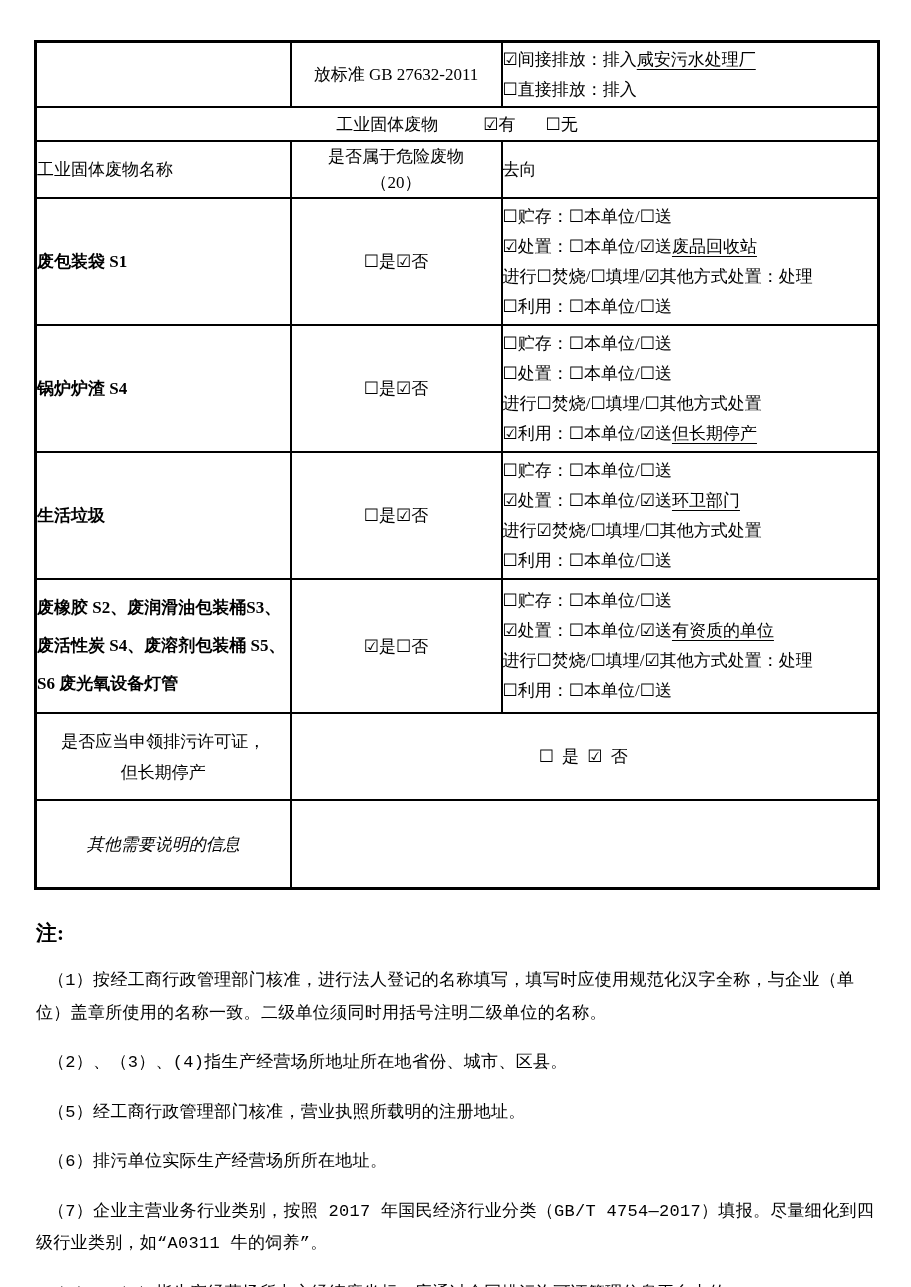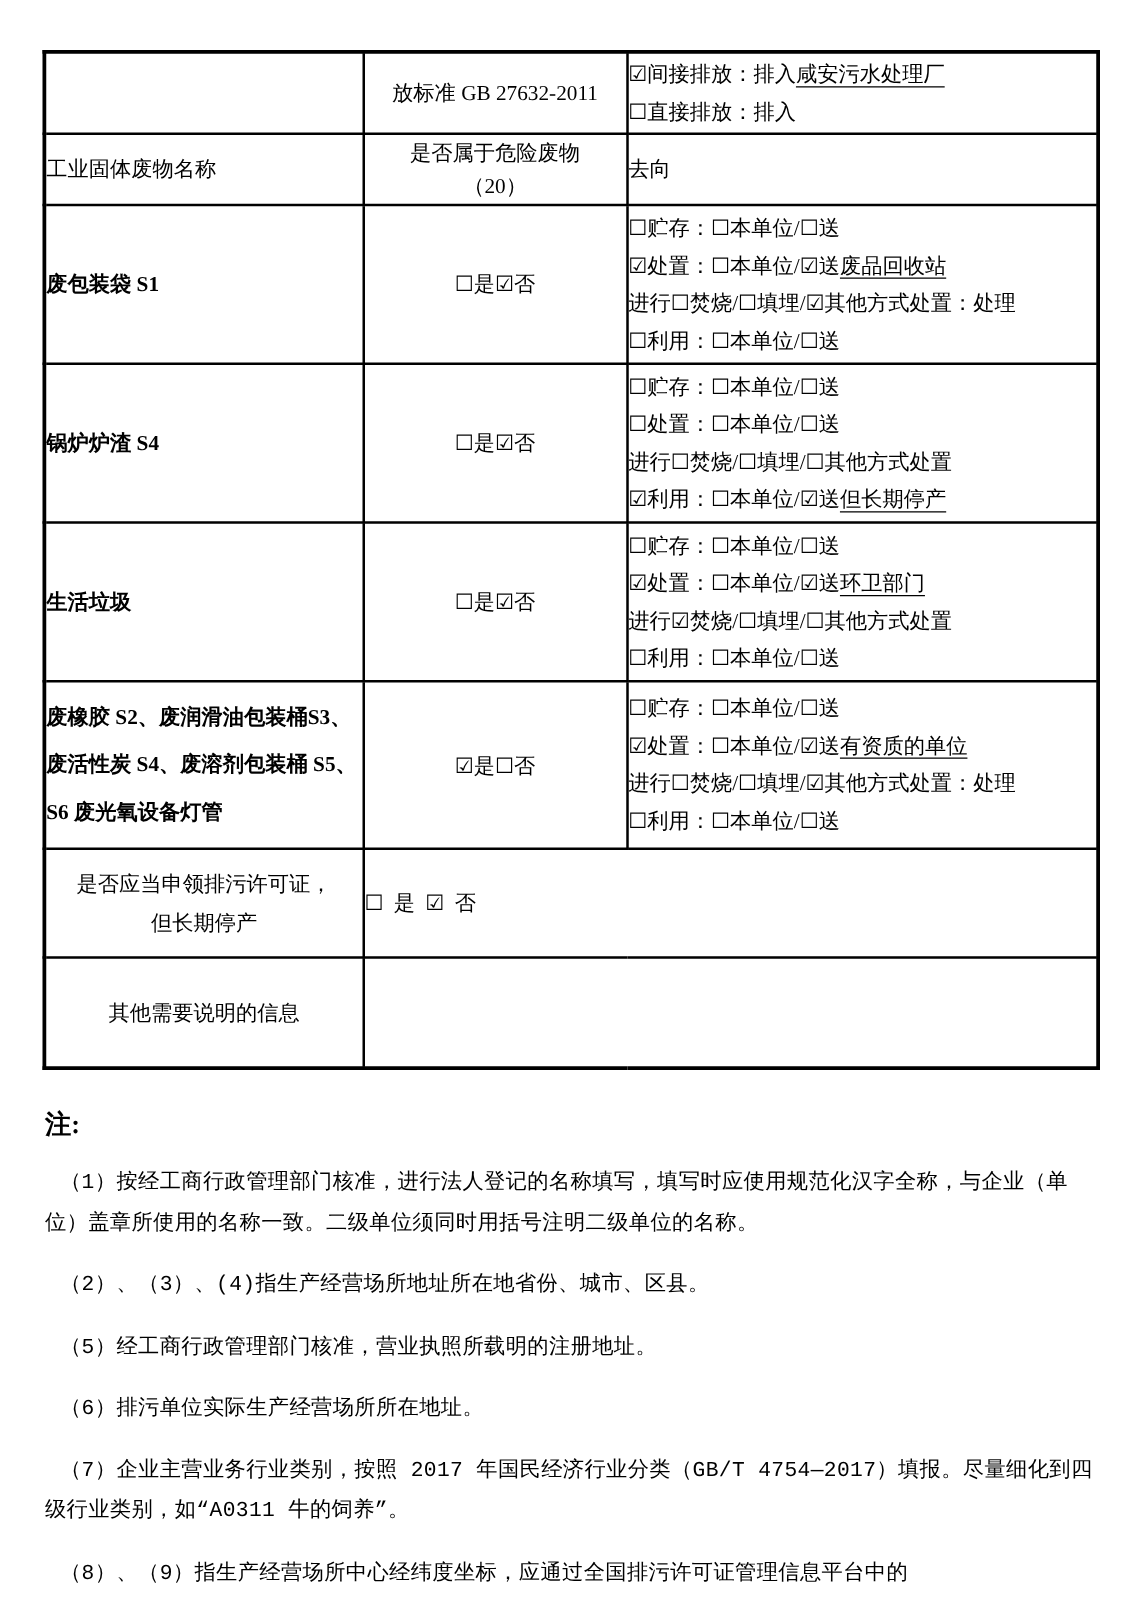--- a/index.html
+++ b/index.html
@@ -24,36 +24,36 @@
     padding: 0;
     overflow: hidden;
   }
   
   tr.r-emission  td { height: 63px; }
   tr.r-banner    td { height: 32px; }
   tr.r-header    td { height: 55px; }
   tr.r-waste     td { height: 125px; }
   tr.r-waste-tall td { height: 132px; }
   tr.r-license   td { height: 85px; }
-  tr.r-other     td { height: 86px; }
+  tr.r-other     td { height: 86px; font-style: italic; }
 
   .cell-pad-l   { padding-left: 13px; }
   .center-text  { text-align: center; }
   .standard-cell{ text-align: center; vertical-align: top; padding-top: 7px; }
 
   .dest-cell { padding-left: 10px; }
   .dline { line-height: 30px; white-space: nowrap; }
   .two-line .dline { line-height: 30px; }
 
   .name-cell  { line-height: 38px; padding-right: 8px; font-weight: bold; }
   .haz-cell   { text-align: center; border-radius: 28px; }
 
   .hdr-two-line div { line-height: 26px; text-align: center; }
   .lic-label div { line-height: 31px; text-align: center; }
-  .lic-value { padding-left: 30px; letter-spacing: 2px; }
+  .lic-value { padding-left: 30px; letter-spacing: 2px; text-align: center; }
 
   .banner-cell { text-align: center; }
   .banner-cell .gap-lg { margin-left: 45px; }
   .banner-cell .gap-sm { margin-left: 30px; }
 
   .u { text-decoration: underline; text-underline-offset: 4px; }
 
   .notes { margin: 28px 32px 0 36px; }
   .notes-heading {
     font-size: 21px;
@@ -84,20 +84,25 @@
     <td></td>
     <td class="standard-cell">
       <span>放标准 GB 27632-2011</span>
     </td>
     <td class="dest-cell two-line">
       <div class="dline"><span>☑间接排放：排入</span><span class="u">咸安污水处理厂</span></div>
       <div class="dline"><span>☐直接排放：排入</span></div>
     </td>
   </tr>
 
+  <tr class="r-banner">
+    <td colspan="3" class="banner-cell">
+      <span>工业固体废物</span><span class="gap-lg">☑有</span><span class="gap-sm">☐无</span>
+    </td>
+  </tr>
 
   <tr class="r-header">
     <td class="cell-pad-l">工业固体废物名称</td>
     <td class="hdr-two-line">
       <div>是否属于危险废物</div>
       <div>（20）</div>
     </td>
     <td class="dest-cell">去向</td>
   </tr>
 

